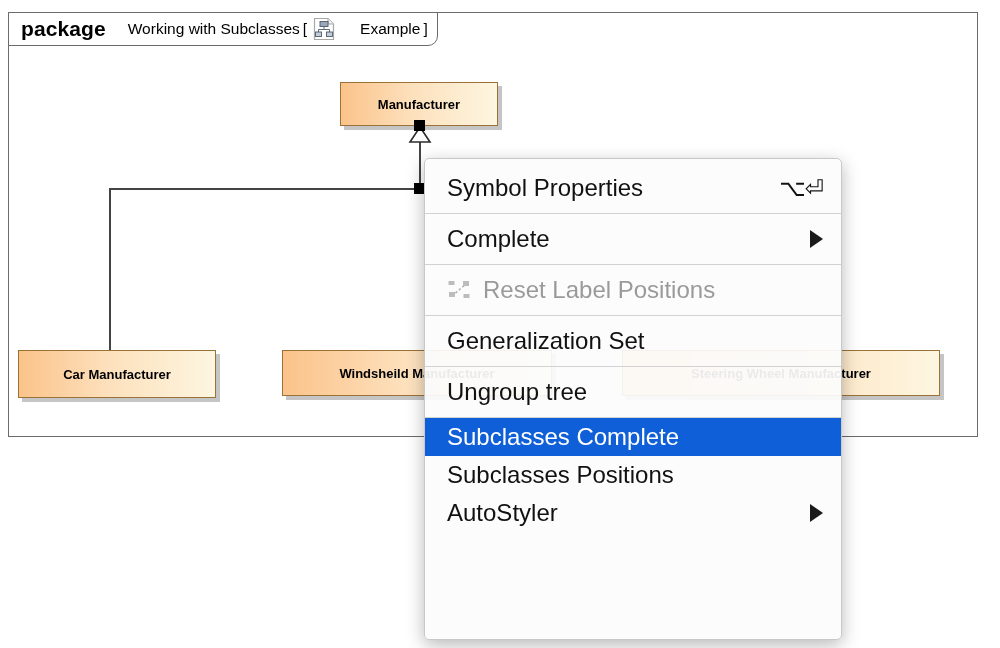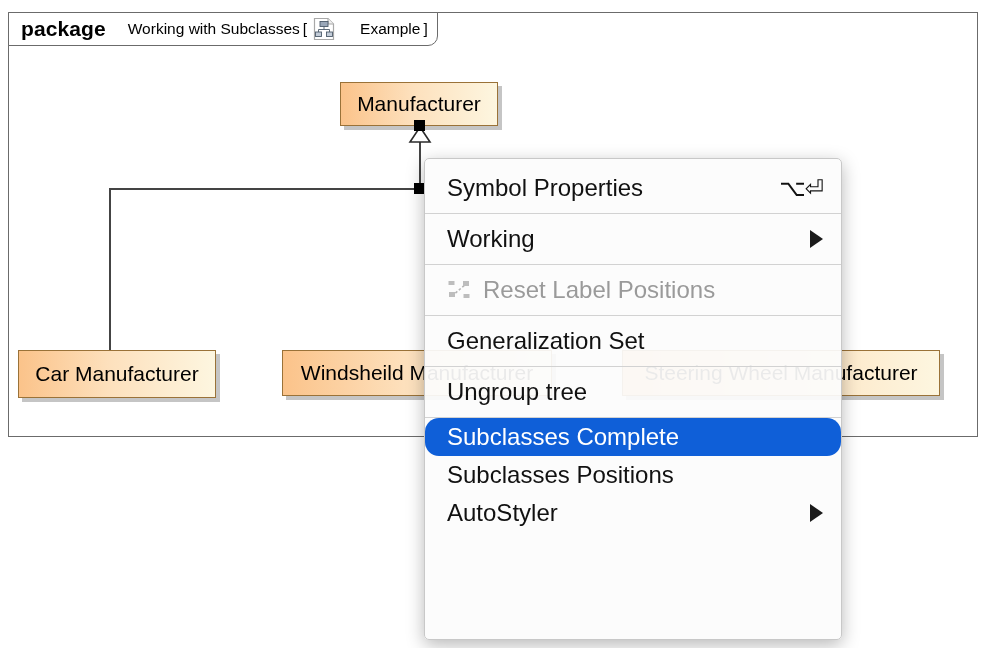--- a/index.html
+++ b/index.html
@@ -90,22 +90,22 @@
     box-sizing: border-box;
     border: 1.4px solid #9a7238;
     background: linear-gradient(to right, #fbc38a 0%, #fde0bc 45%, #fdf6e0 100%);
     display: flex;
     align-items: center;
     justify-content: center;
     box-shadow: 4px 4px 0 rgba(150,150,150,0.55);
     z-index: 2;
   }
   .uml-class .cls-name {
-    font-weight: normal;
-    font-size: 21px;
+    font-weight: bold;
+    font-size: 13px;
     color: #000;
     white-space: nowrap;
     padding: 0 10px;
   }
 
   #cls-manufacturer { left: 340px; top: 82px;  width: 158px; height: 44px; }
   #cls-car          { left: 18px;  top: 350px; width: 198px; height: 48px; }
   #cls-windshield   { left: 282px; top: 350px; width: 270px; height: 46px; }
   #cls-steering     { left: 622px; top: 350px; width: 318px; height: 46px; }
 
@@ -147,21 +147,21 @@
     position: relative;
     display: flex;
     align-items: center;
     height: 50px;
     padding: 0 18px 0 22px;
     box-sizing: border-box;
     font-size: 24px;
     color: #111;
     white-space: nowrap;
   }
-  .menu-item.compact { height: 38px; border-radius: 14px; }
+  .menu-item.compact { height: 38px; }
   .menu-item.disabled { color: #9a9a9a; }
   .menu-item.selected {
     background: #0f5fd8;
     color: #ffffff;
   }
   .mi-label { flex: 1 1 auto; }
   .mi-shortcut {
     font-size: 23px;
     color: #111;
     margin-left: 20px;
@@ -244,21 +244,21 @@
     <span class="package-bracket">]</span>
   </div>
 
   <div class="context-menu" id="context-menu">
       <div class="menu-item">
         <span class="mi-label">Symbol Properties</span>
         <span class="mi-shortcut">⌥⏎</span>
       </div>
       <div class="menu-sep"></div>
       <div class="menu-item">
-        <span class="mi-label">Working</span>
+        <span class="mi-label">Complete</span>
         <span class="mi-arrow"></span>
       </div>
       <div class="menu-sep"></div>
       <div class="menu-item disabled">
         <span class="mi-icon"><svg width="26" height="22" viewBox="0 0 26 22">
             <line x1="5" y1="17" x2="19" y2="5" stroke="#b5b5b5" stroke-width="1.6" stroke-dasharray="2.5,2"></line>
             <rect x="1.5" y="2" width="6" height="4" fill="#bdbdbd"></rect>
             <rect x="16" y="2" width="6" height="5" fill="#bdbdbd"></rect>
             <rect x="2" y="13" width="6" height="5" fill="#bdbdbd"></rect>
             <rect x="16.5" y="15" width="6" height="4" fill="#bdbdbd"></rect>

